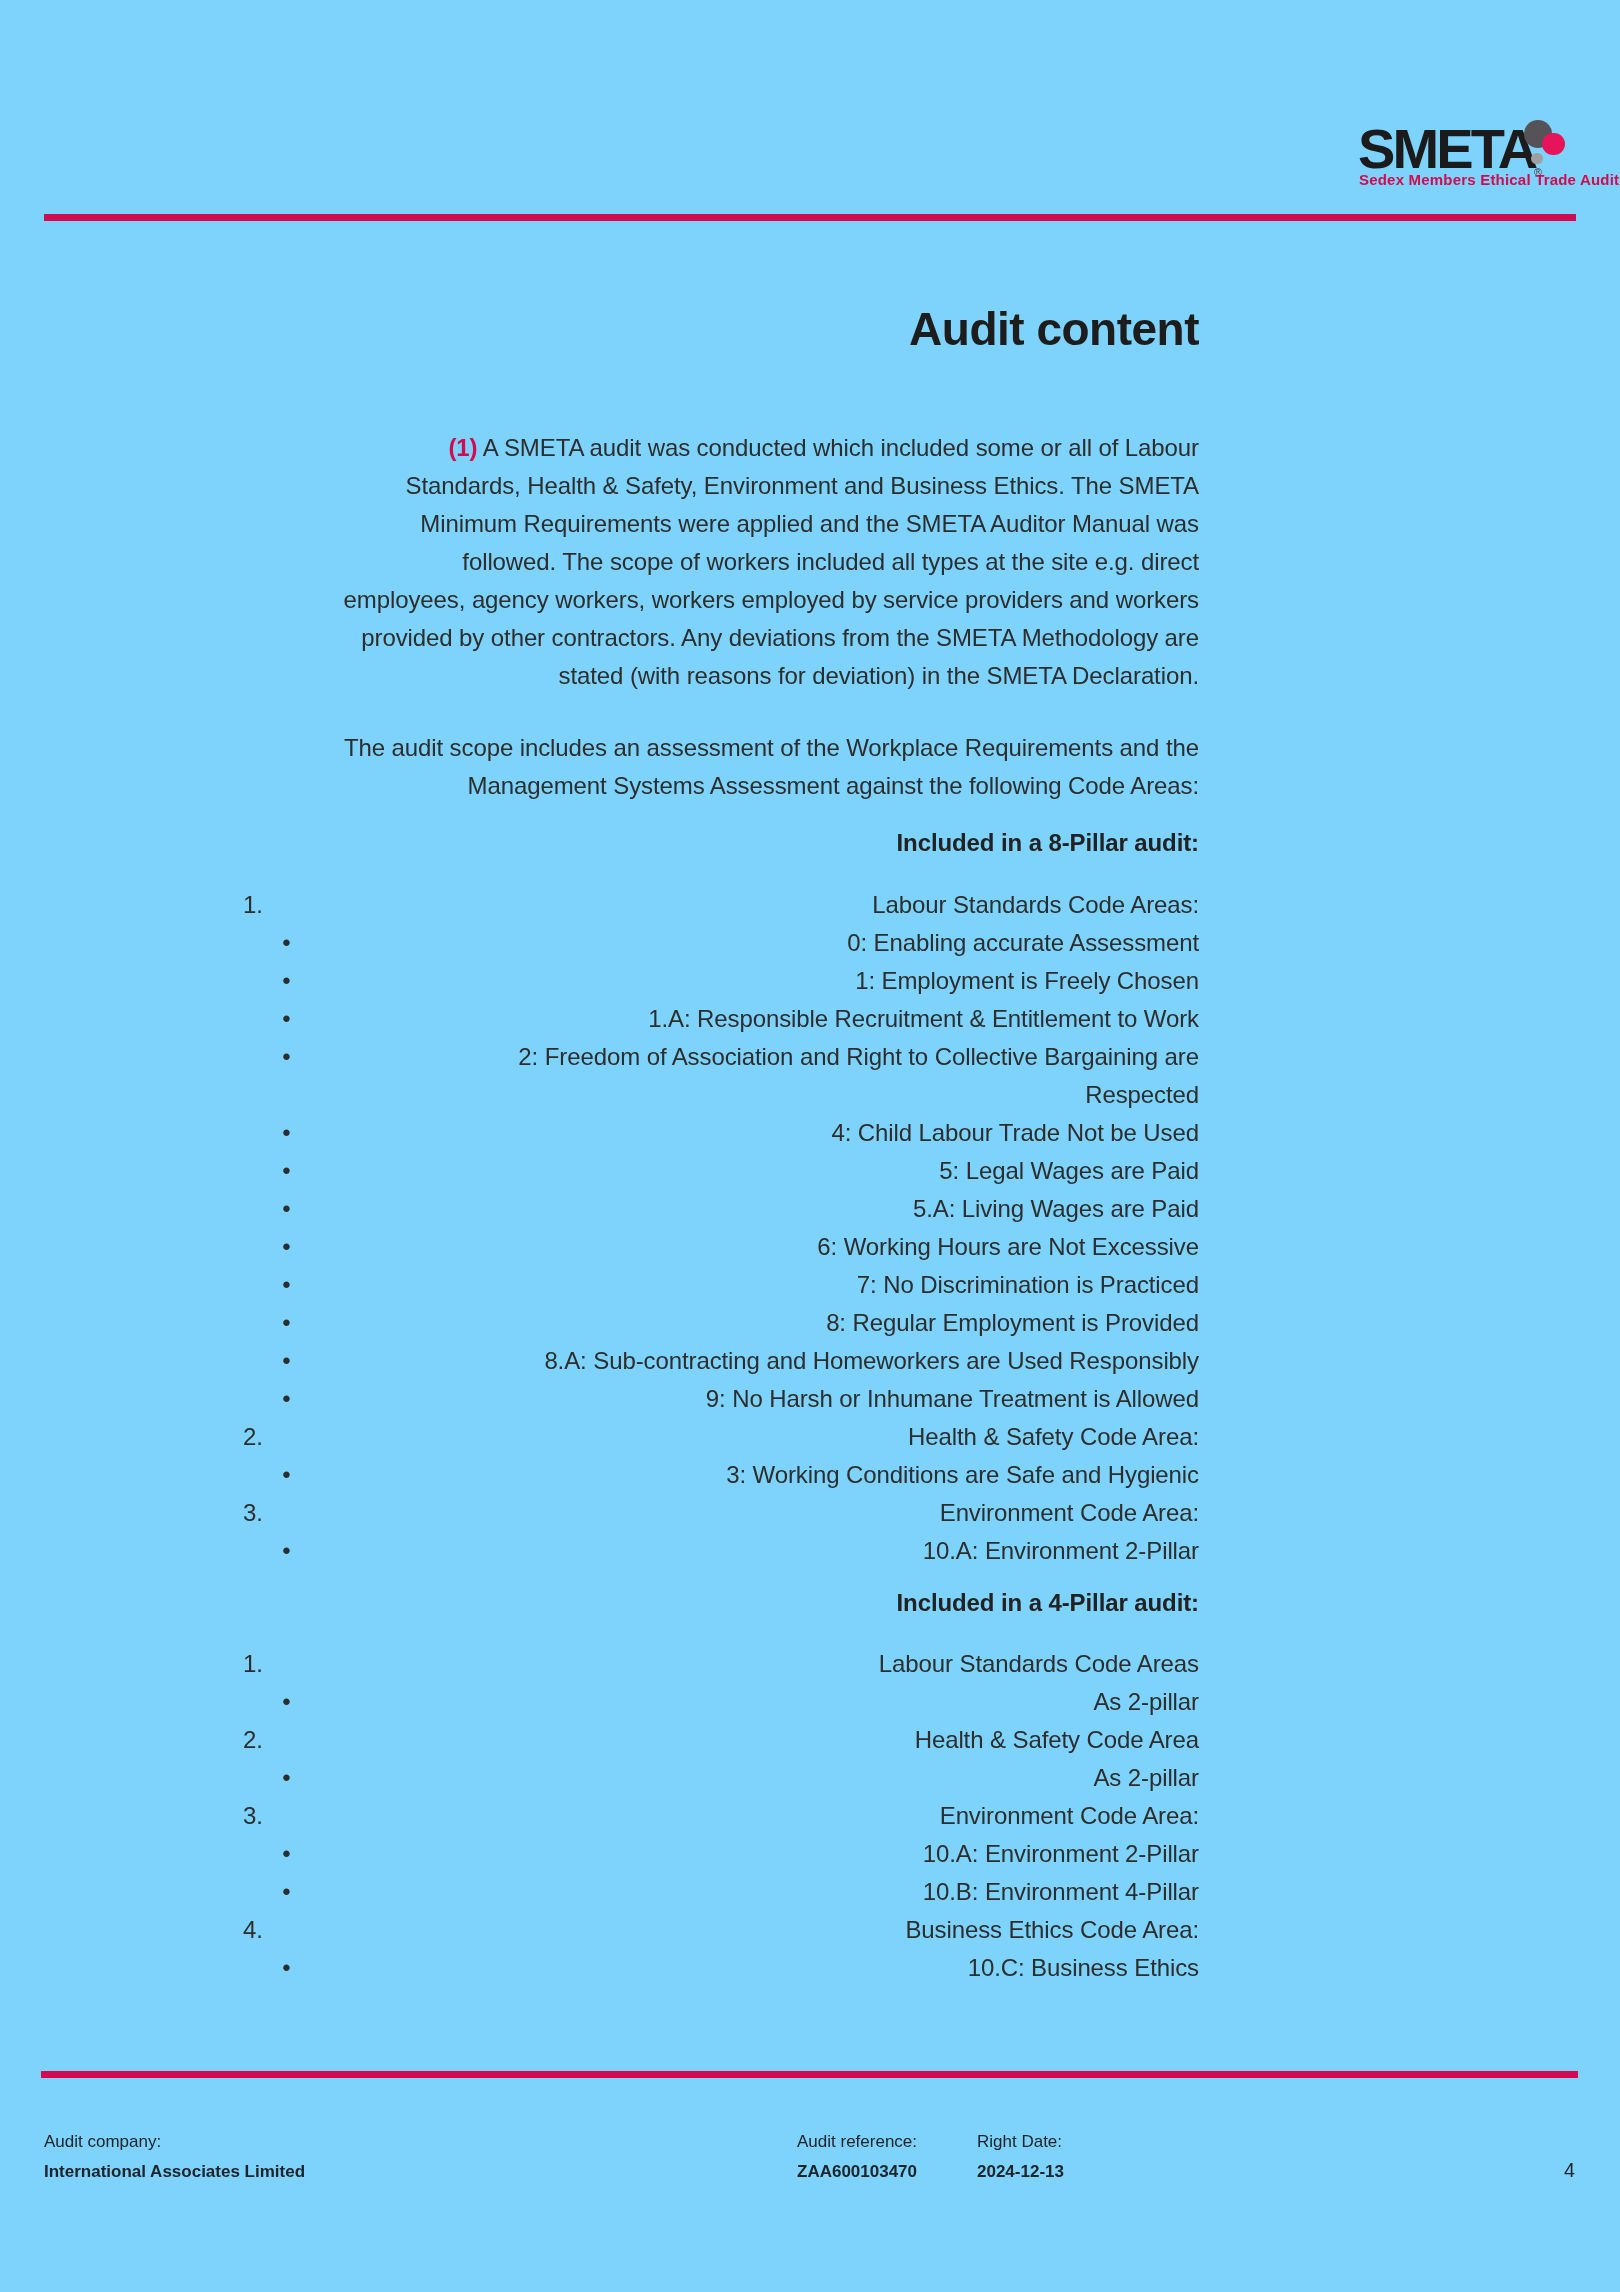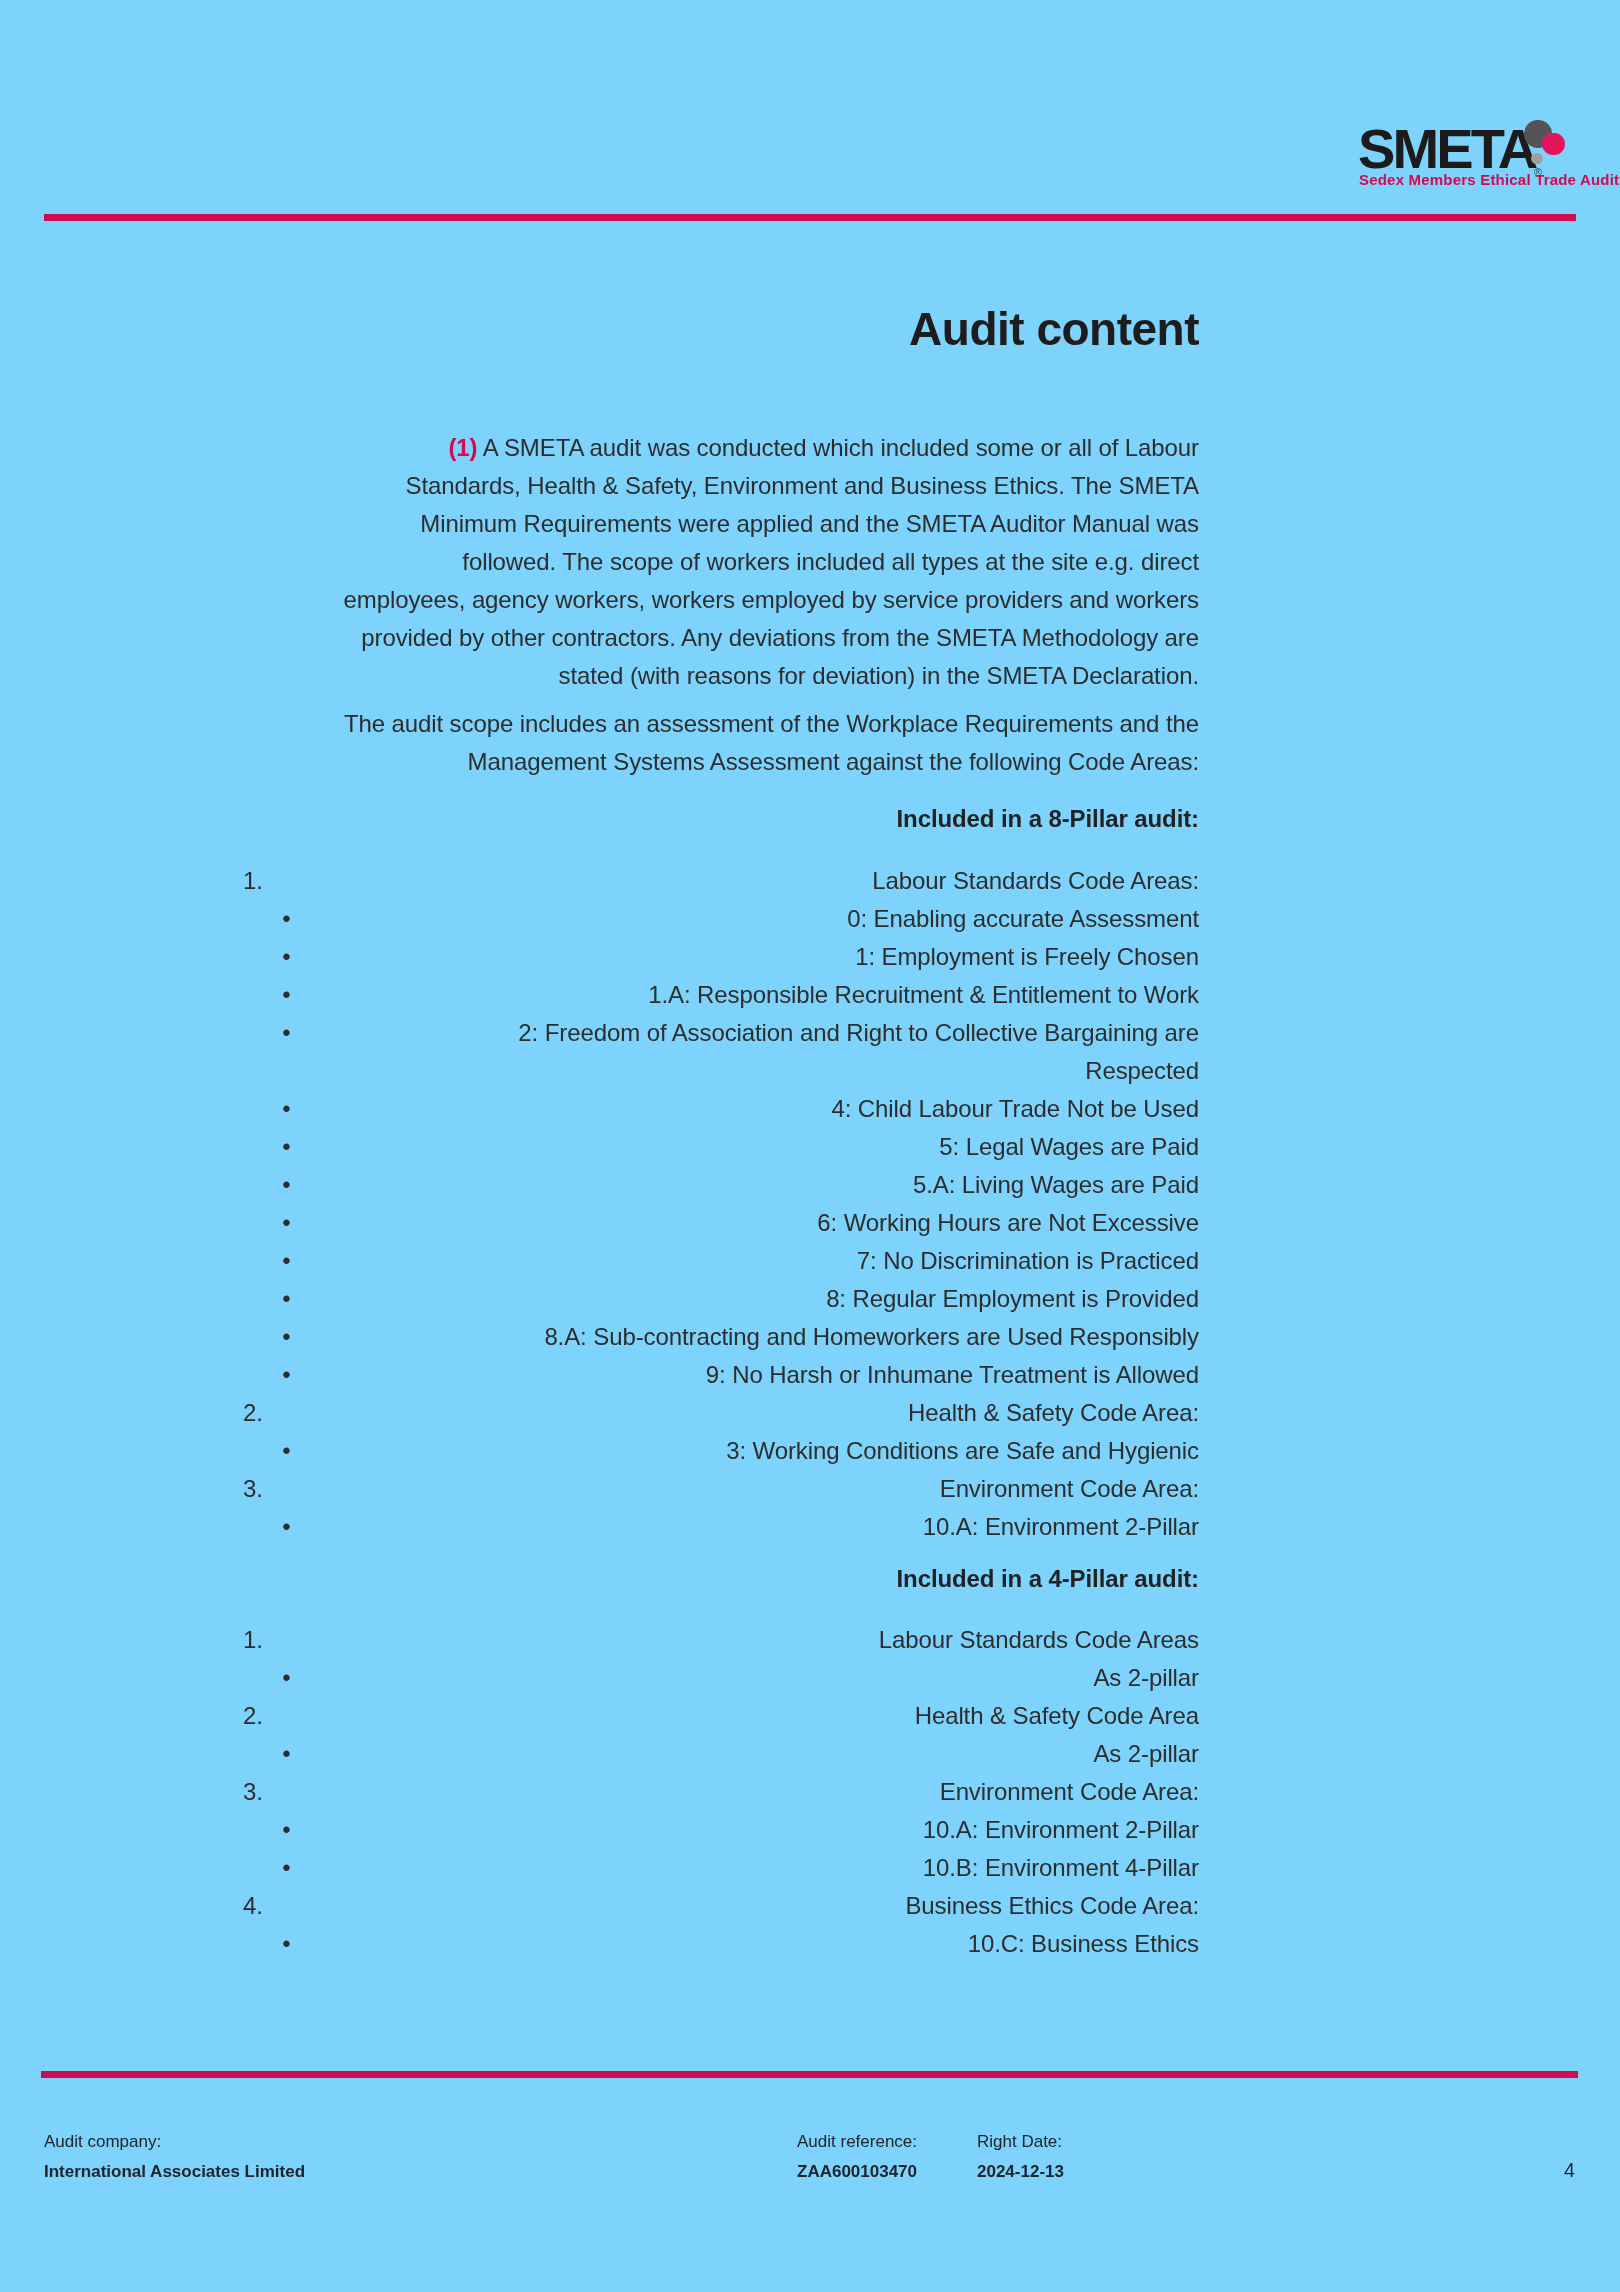--- a/index.html
+++ b/index.html
@@ -45,21 +45,21 @@
   .rule-footer{left:41px;top:2071px;width:1537px;}
 
   
   .main{position:absolute;left:243px;top:294px;width:956px;
     font-size:24px;line-height:38px;letter-spacing:-0.1px;text-align:right;}
   h1.page-title{
     font-size:46px;line-height:53px;font-weight:bold;letter-spacing:-0.5px;
     color:var(--ink-dark);margin:8.8px 0 73px 0;
   }
   p.body-par{white-space:pre-line;}
-  p.intro-par{margin-bottom:10px;}
+  p.intro-par{margin-bottom:34px;}
   p.scope-par{margin-bottom:19.6px;}
   .ref-marker{color:var(--accent);font-weight:bold;}
 
   .code-section + .code-section{margin-top:14px;}
   h2.section-heading{
     font-size:24px;line-height:38px;font-weight:bold;color:#222222;
     margin:0 0 23.5px 0;
   }
   .oitem{position:relative;padding-left:15.7px;}
   .onum{position:absolute;left:0;top:0;}

